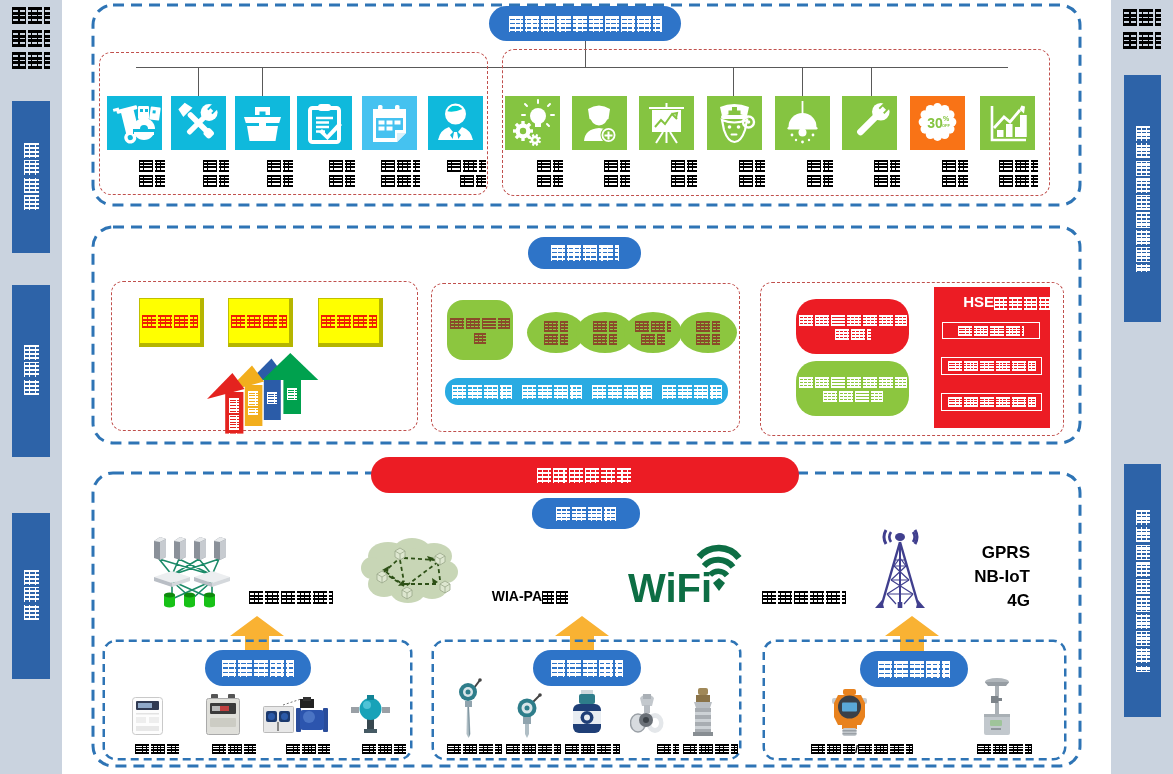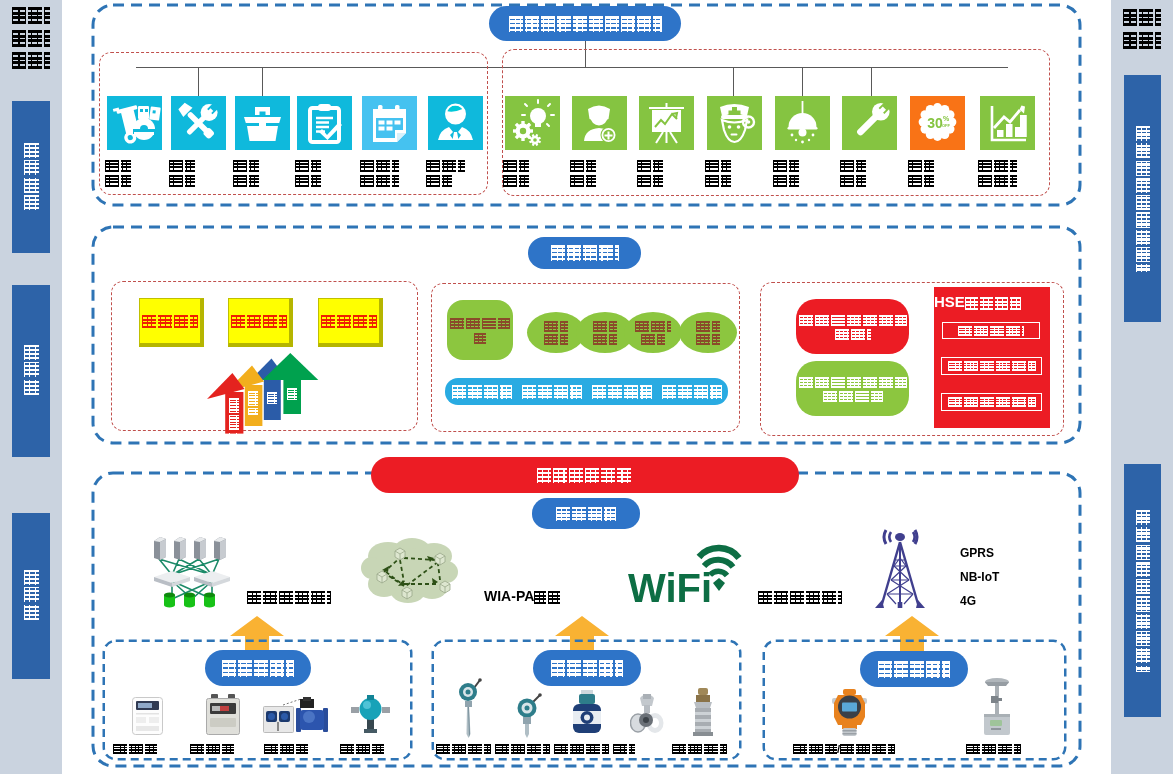--- a/index.html
+++ b/index.html
@@ -1,21 +1,21 @@
 <!DOCTYPE html>
 <html><head><meta charset="utf-8">
 <style>
 *{margin:0;padding:0;box-sizing:border-box}
 html,body{width:1173px;height:774px;font-family:"Liberation Sans",sans-serif;background:#fff;overflow:hidden}
 #pg{position:relative;width:1173px;height:774px;background:#fff}
 .ab{position:absolute}
 .z{display:inline-block;vertical-align:middle;background:repeating-linear-gradient(to right,currentColor 0 .07em,transparent .07em .33em),repeating-linear-gradient(to bottom,currentColor 0 .15em,transparent .15em .25em)}
 .zh{-webkit-mask:repeating-linear-gradient(to right,#000 0 .88em,transparent .88em 1em);mask:repeating-linear-gradient(to right,#000 0 .88em,transparent .88em 1em)}
 .zvm{-webkit-mask:repeating-linear-gradient(to bottom,#000 0 .95em,transparent .95em 1.08em);mask:repeating-linear-gradient(to bottom,#000 0 .95em,transparent .95em 1.08em)}
-.ctr{text-align:left}
+.ctr{text-align:right}
 .pill{position:absolute;background:#2e74c8;border-radius:18px;display:flex;align-items:center;justify-content:center;color:#fff}
 .dashred{position:absolute;border:1px dashed #c0504d;border-radius:12px}
 .ibox{position:absolute;width:55px;height:54px}
 svg{display:block}
 </style></head><body>
 <div id="pg">
 
 <div class="ab" style="left:0;top:0;width:62px;height:774px;background:#cad3df"></div>
 <div class="ab" style="left:1111px;top:0;width:62px;height:774px;background:#cad3df"></div>
 <div class="ab" style="left:12px;top:6px;width:38px;color:#000"><i class="z zh" style="width:38px;height:17px;font-size:19px;"></i></div>
@@ -506,21 +506,21 @@
 <path d="M28 24 L28 86" stroke-width="2"></path>
 </g>
 <g stroke="#403f8e" stroke-width="1.2" fill="none">
 <path d="M22 48 h12 M19 62 h18 M15 76 h26"></path>
 <path d="M22 48 L37 62 M34 48 L19 62 M19 62 L41 76 M37 62 L15 76 M15 76 L24 86 M41 76 L32 86"></path>
 <path d="M22 48 L28 40 L34 48 M24 42 L32 42"></path>
 </g>
 <path d="M10 82 L3 90 h9z M46 82 l7 8 h-9z" fill="#403f8e"></path>
 <rect x="25.7" y="84" width="4.6" height="6" fill="#403f8e"></rect>
 </svg>
-<div class="ab ctr" style="left:960px;top:541px;width:70px;color:#000;font-weight:bold;font-size:12px;line-height:24px">GPRS<br>NB-IoT<br>4G</div>
+<div class="ab ctr" style="left:960px;top:541px;width:70px;color:#000;font-weight:bold;font-size:17px;line-height:24px">GPRS<br>NB-IoT<br>4G</div>
 <svg class="ab" style="left:228px;top:616px" width="58" height="42" viewBox="0 0 58 42">
       <path d="M29 0 L56 20 H41 V42 H17 V20 H2 z" fill="#f9b233"></path>
     </svg>
 <svg class="ab" style="left:553px;top:616px" width="58" height="42" viewBox="0 0 58 42">
       <path d="M29 0 L56 20 H41 V42 H17 V20 H2 z" fill="#f9b233"></path>
     </svg>
 <svg class="ab" style="left:883px;top:616px" width="58" height="42" viewBox="0 0 58 42">
       <path d="M29 0 L56 20 H41 V42 H17 V20 H2 z" fill="#f9b233"></path>
     </svg>
 <svg class="ab" style="left:102px;top:639px" width="311" height="122" viewBox="0 0 311 122">

